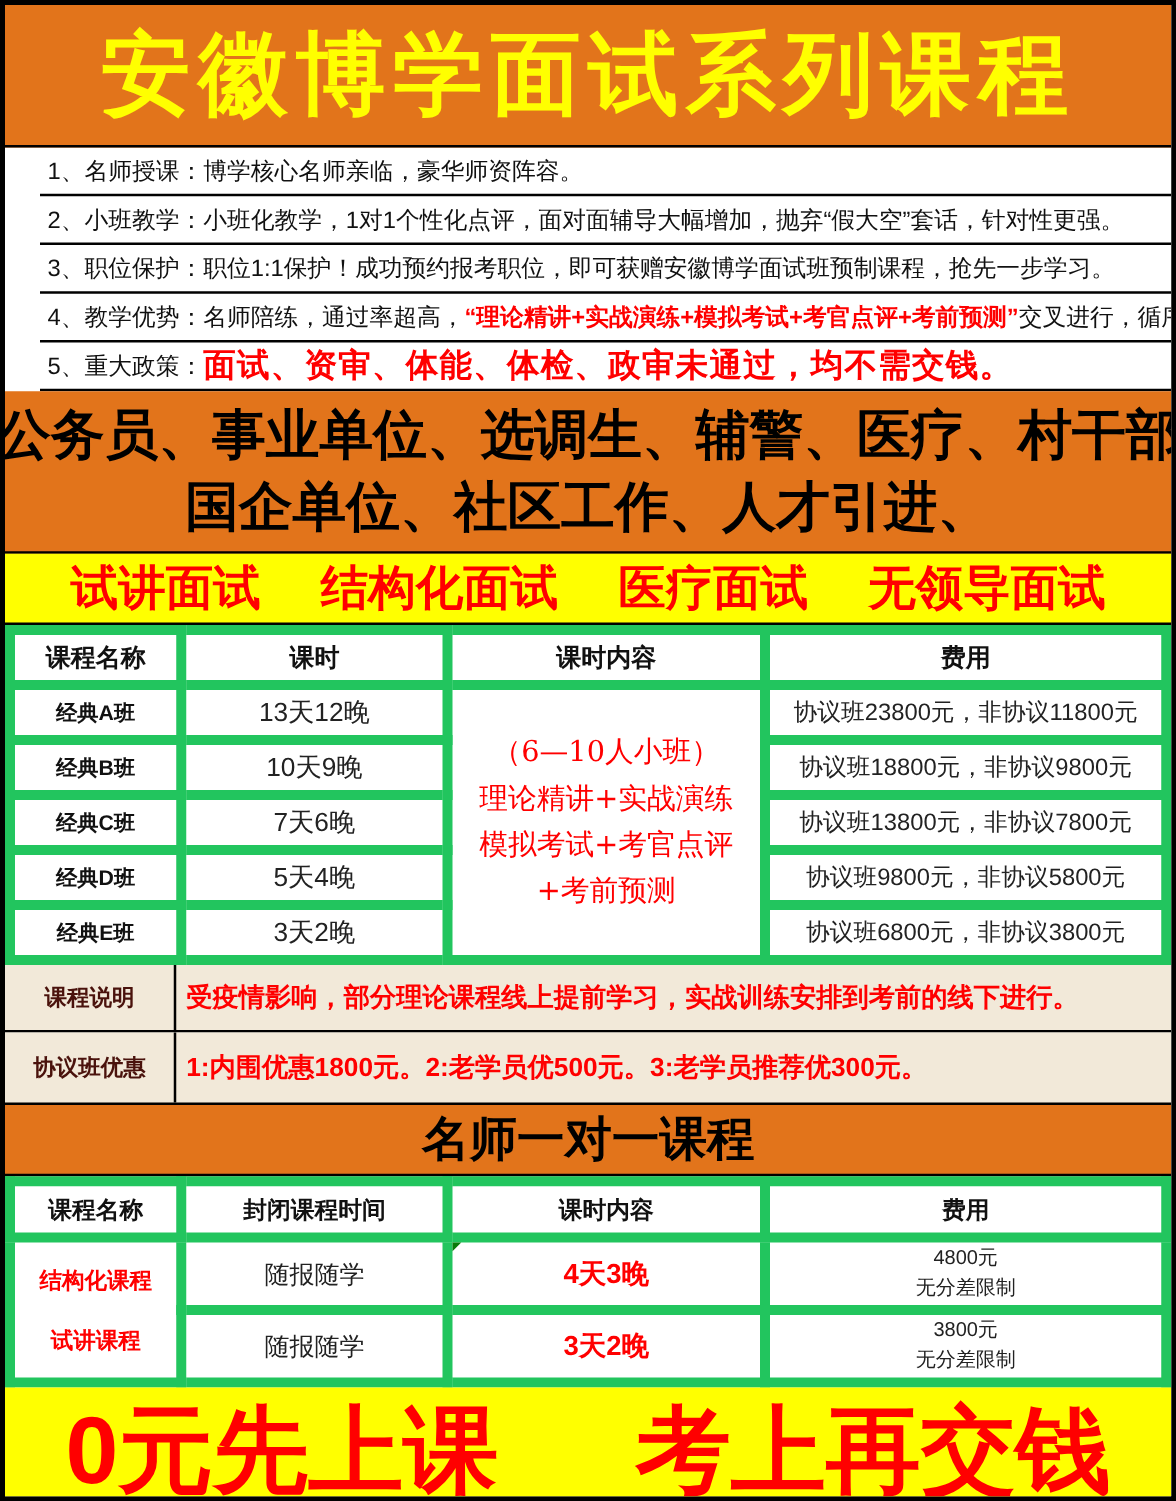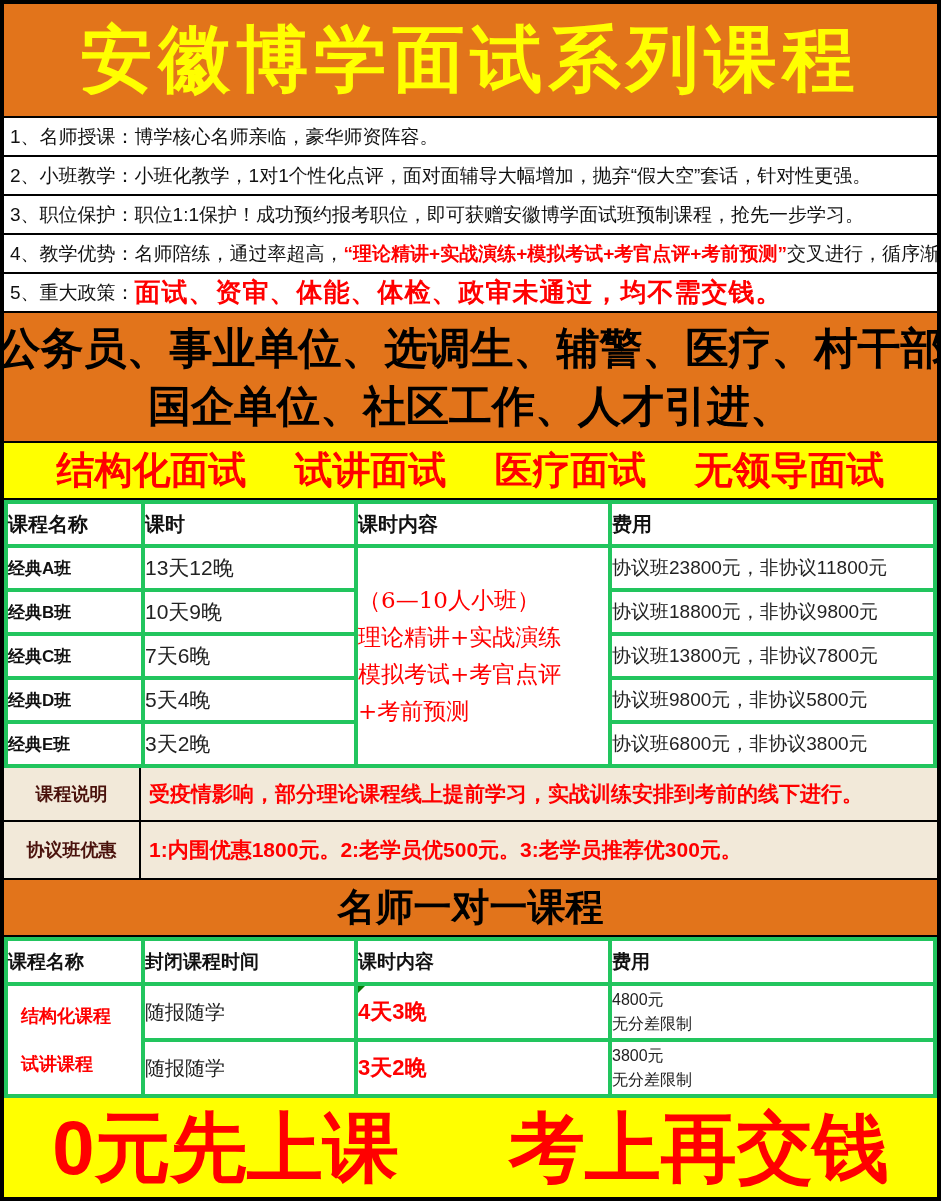--- a/index.html
+++ b/index.html
@@ -15,42 +15,42 @@
     display:flex; align-items:center; justify-content:center; flex:none;
   }
   .title-banner h1 {
     color:#FFFF00; font-size:72px; font-weight:bold; letter-spacing:6px;
     font-family:"DejaVu Serif", serif; white-space:nowrap;
   }
   
   .features { flex:none; }
   .feature-row {
     height:39px; border-bottom:2px solid #000; display:flex; align-items:center;
-    padding-left:6px; font-size:19px; color:#111; white-space:nowrap; overflow:hidden;
+    padding-left:6px; font-size:19px; color:#111; white-space:nowrap; overflow:hidden;margin-left:28px;
   }
   .feature-row .hl { color:#FF0000; font-weight:bold; }
   .feature-row .hl-big {
     color:#FF0000; font-weight:bold; font-size:26px;
     font-family:"DejaVu Serif", serif; letter-spacing:1px;
   }
   
   .audience {
     height:130px; background:#E2741B; border-bottom:2px solid #000; flex:none;
     display:flex; flex-direction:column; align-items:center; justify-content:center;
     color:#000; font-weight:bold; font-size:43px; line-height:1.35; white-space:nowrap;
   }
   
   .tracks {
     height:57px; background:#FFFF00; border-bottom:2px solid #000; flex:none;
     display:flex; align-items:center; justify-content:center; gap:48px;
     color:#FF0000; font-weight:bold; font-size:38px; white-space:nowrap;
   }
   
   table { border-collapse:collapse; width:100%; table-layout:fixed; flex:none; }
-  th, td { border:4px solid #22c55e; text-align:left; vertical-align:middle; }
+  th, td { border:8px solid #22c55e; text-align:center; vertical-align:middle; }
   table.t1 th { height:44px; font-size:20px; font-weight:bold; color:#111; }
   table.t1 td { height:44px; }
   .col-1 { width:137px; } .col-2 { width:213px; } .col-3 { width:254px; }
   td.cls-name { font-weight:bold; font-size:17px; color:#111; }
   td.cls-dur  { font-size:21px; color:#222; }
   td.cls-fee  { font-size:19px; color:#222; }
   td.merged-content {
     color:#FF0000; font-weight:normal; font-size:23px; line-height:1.6;
     font-family:"DejaVu Serif", serif;
   }
@@ -126,22 +126,22 @@
         <span class="hl-big">面试、资审、体能、体检、政审未通过，均不需交钱。</span>
     </div>
   </div>
 
   <div class="audience">
     <div>公务员、事业单位、选调生、辅警、医疗、村干部</div>
     <div>国企单位、社区工作、人才引进、</div>
   </div>
 
   <div class="tracks">
+    <span>试讲面试</span>
     <span>结构化面试</span>
-    <span>试讲面试</span>
     <span>医疗面试</span>
     <span>无领导面试</span>
   </div>
 
   <table class="t1">
     <colgroup>
         <col class="col-1">
         <col class="col-2">
         <col class="col-3">
         <col>

